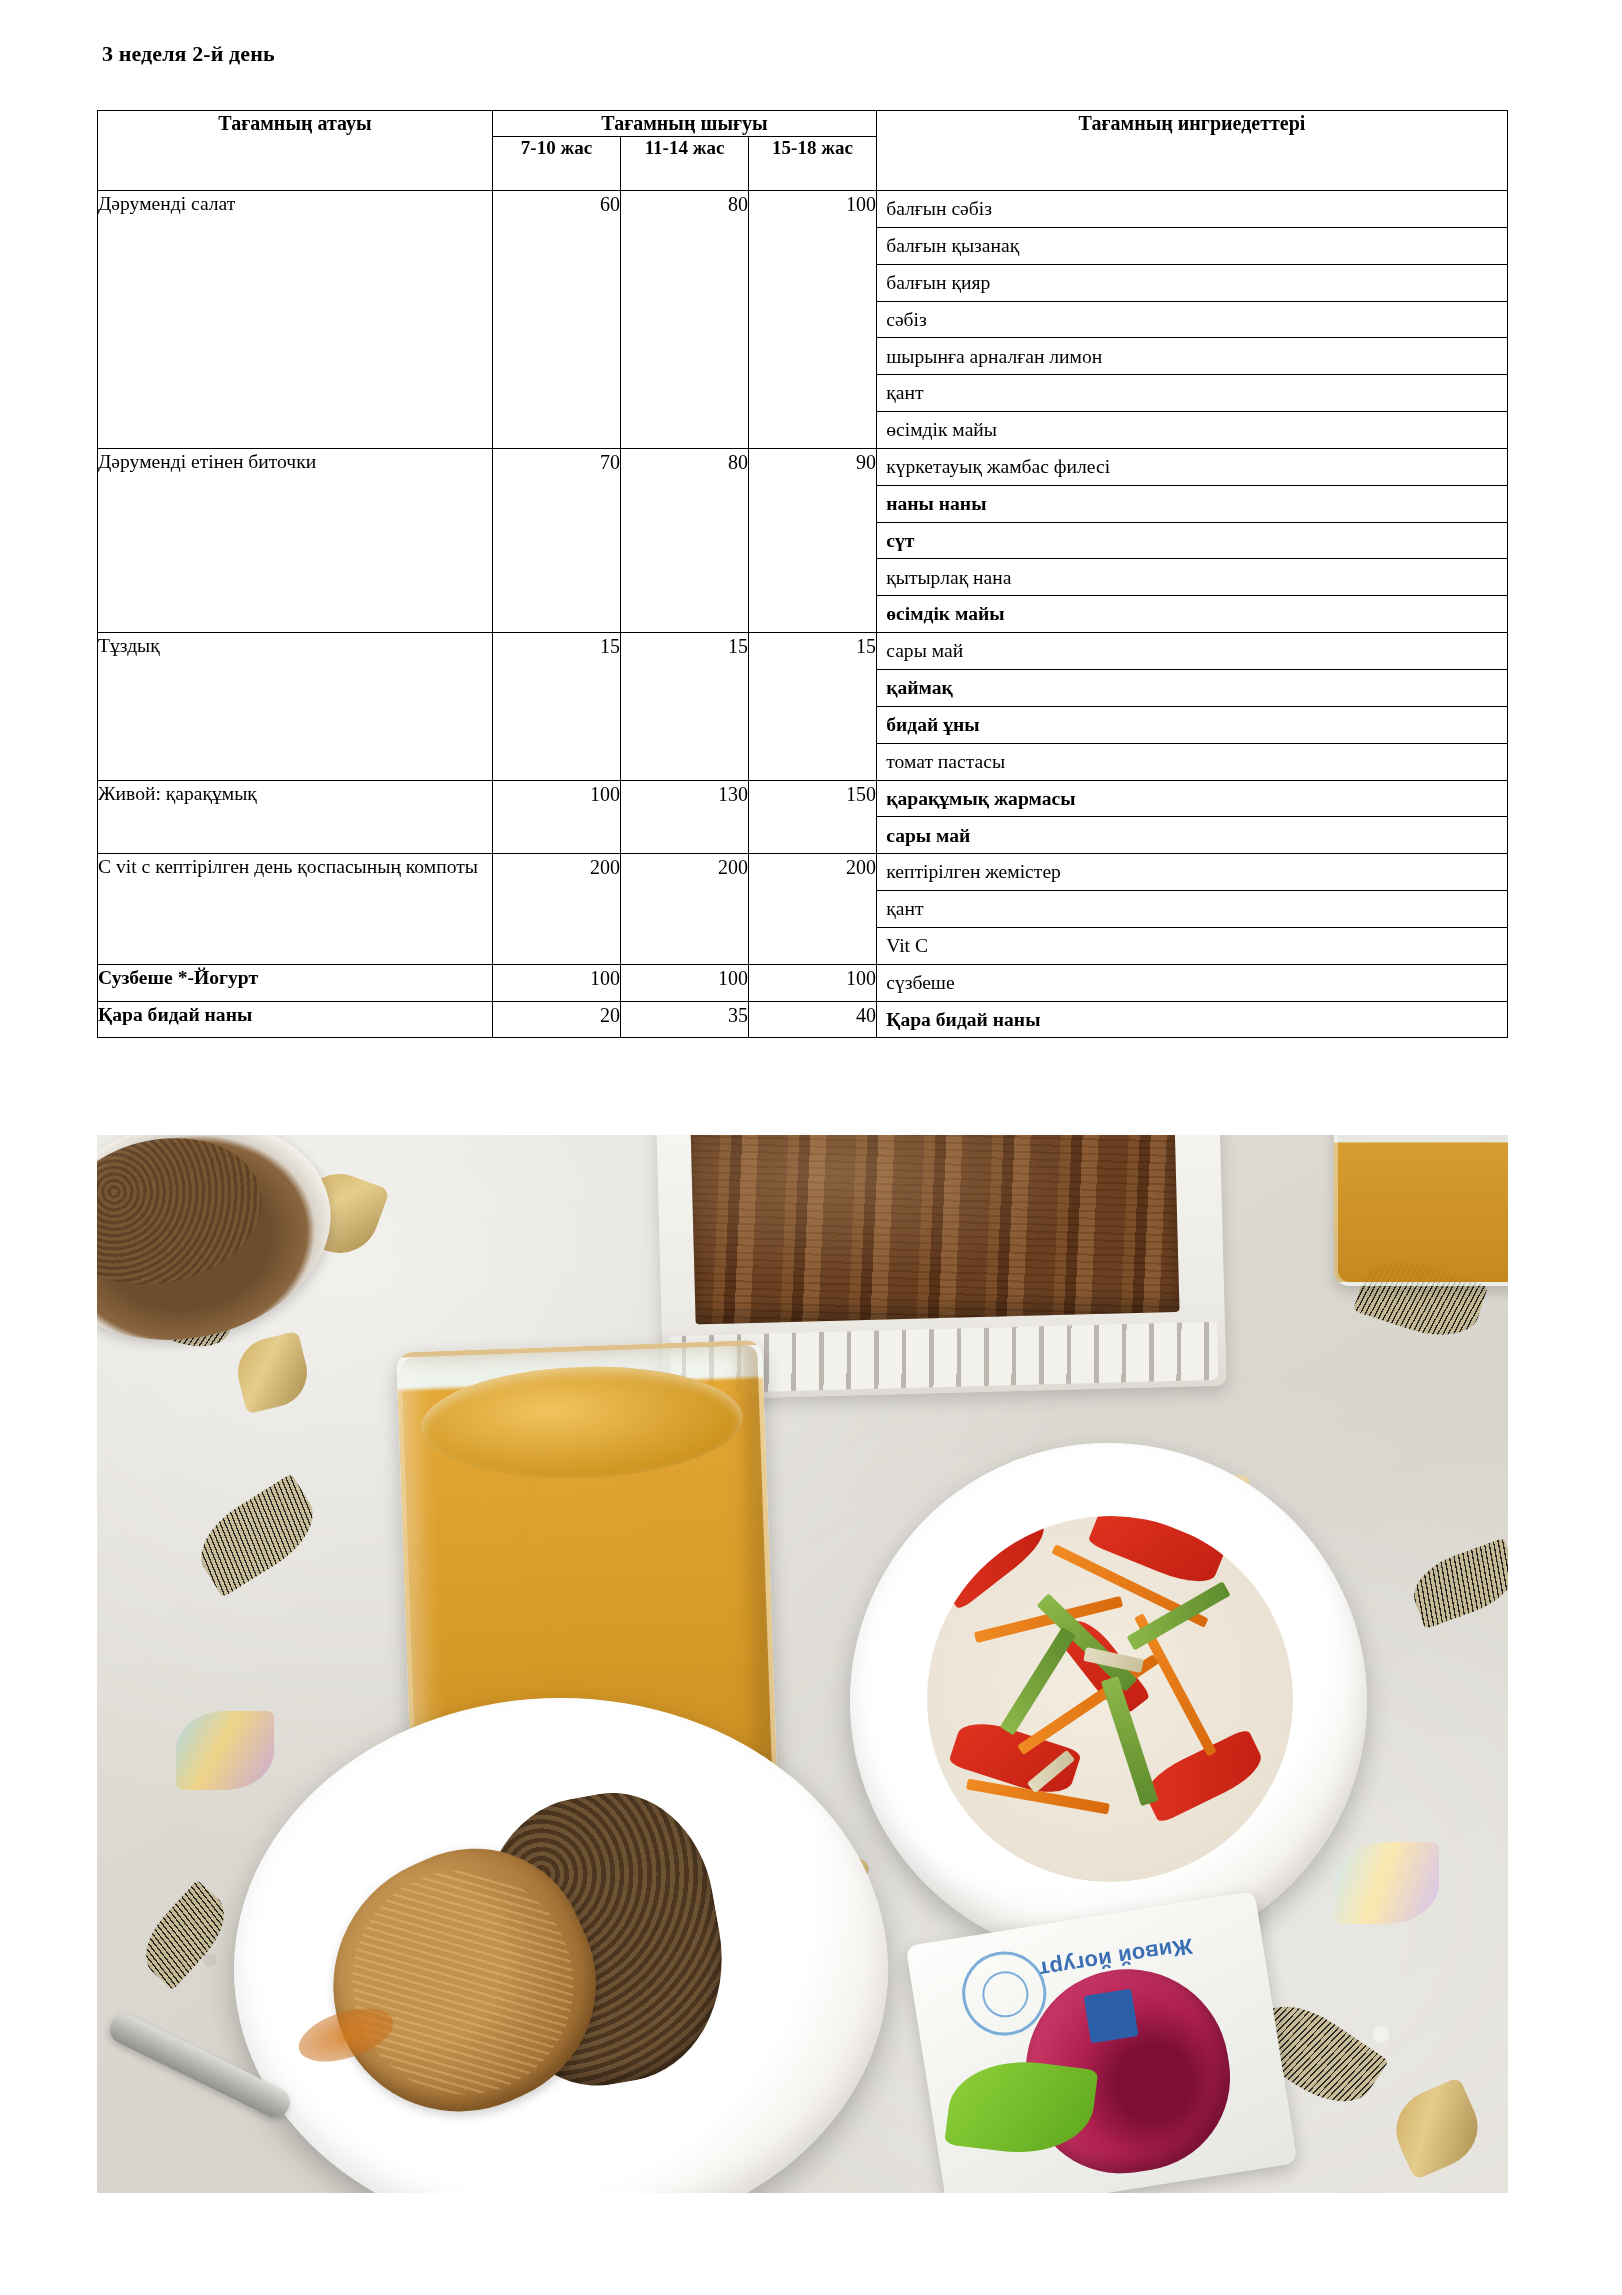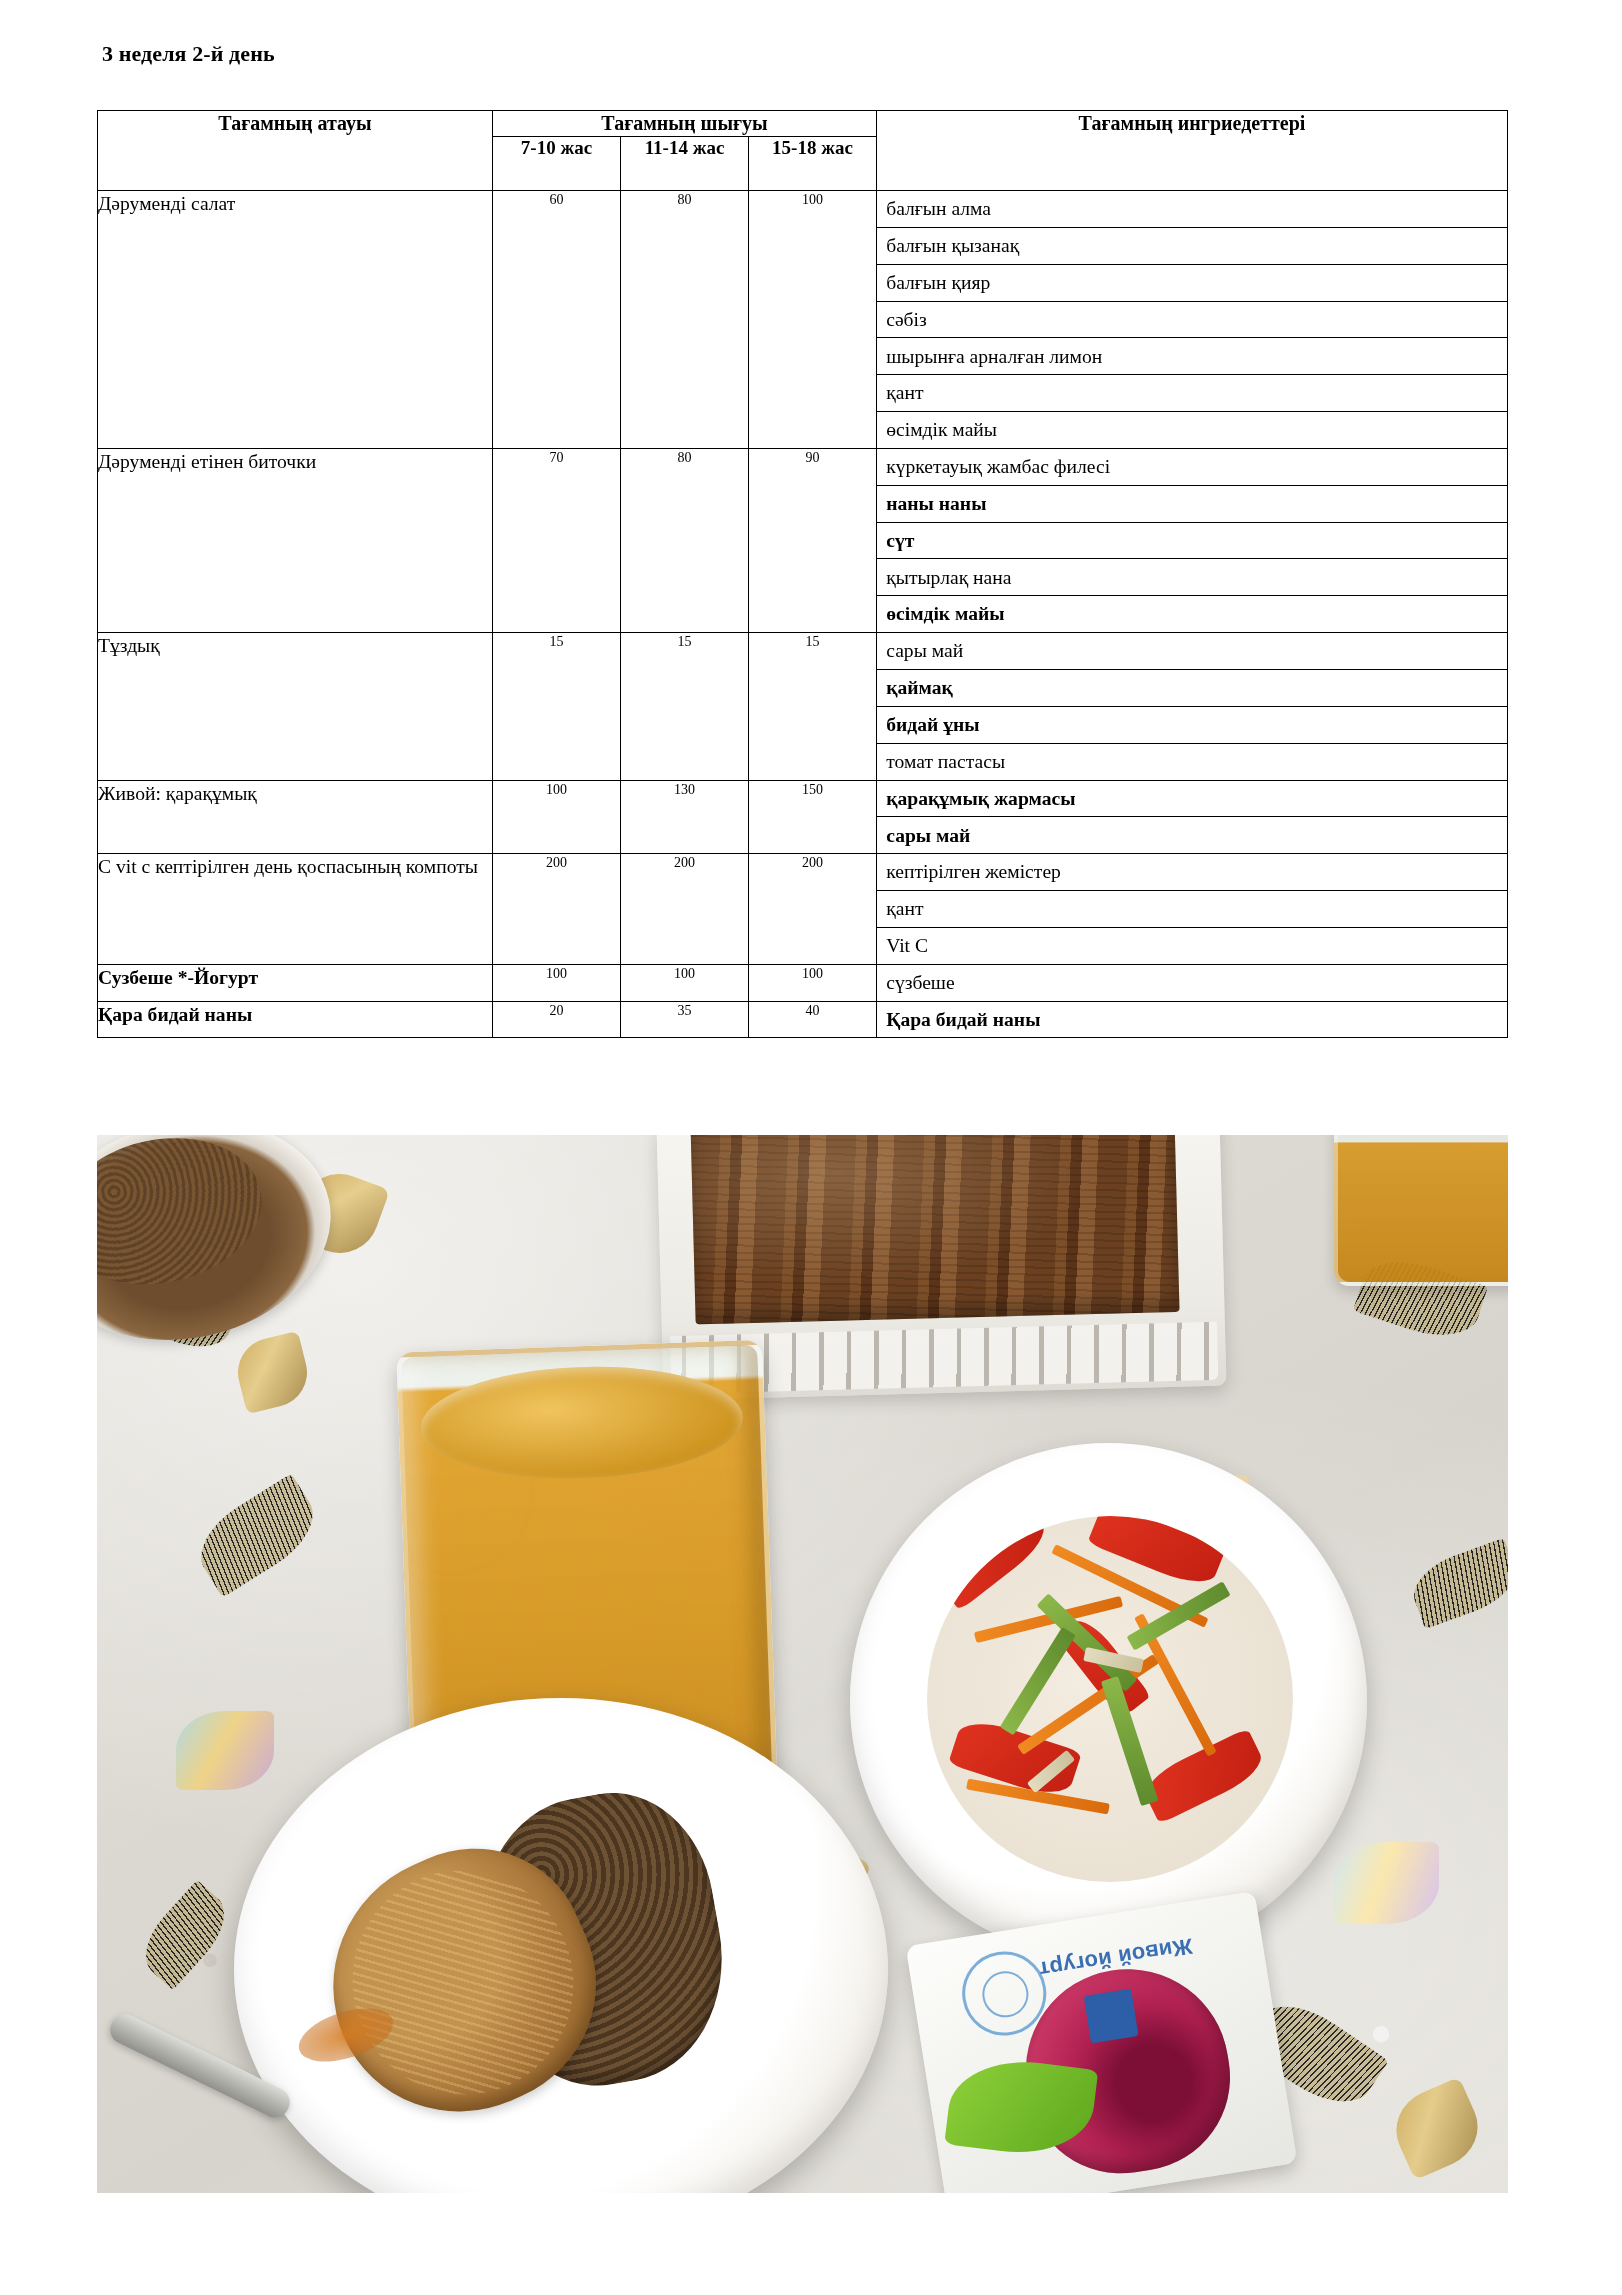--- a/index.html
+++ b/index.html
@@ -60,24 +60,24 @@
     height: 54px;
   }
 
   .cell-name {
     font-size: 19.6px;
     line-height: 1.32;
     padding: 5.9px 3.9px 5.9px 7.9px;
     text-align: left;
   }
   .cell-num {
-    font-size: 14px;
+    font-size: 20px;
     line-height: 1.32;
     padding: 5.9px 3.9px;
-    text-align: center;
+    text-align: right;
   }
   .cell-ingr { padding: 0; }
 
   .ingr-list { list-style: none; }
   .ingr-list li {
     font-size: 19.6px;
     line-height: 1.3;
     padding: 5.2px 3.9px 5.2px 9.2px;
     border-bottom: 1.3px solid #000;
     white-space: nowrap;
@@ -384,21 +384,21 @@
       </tr>
     </thead>
     <tbody id="table-body">
         <tr>
           <td class="cell-name">Дәруменді салат</td>
           <td class="cell-num">60</td>
           <td class="cell-num">80</td>
           <td class="cell-num">100</td>
           <td class="cell-ingr">
             <ul class="ingr-list">
-              <li>балғын алма</li>
+              <li>балғын сәбіз</li>
               <li>балғын қызанақ</li>
               <li>балғын қияр</li>
               <li>сәбіз</li>
               <li>шырынға арналған лимон</li>
               <li>қант</li>
               <li>өсімдік майы</li>
             </ul>
           </td>
         </tr>
         <tr>

